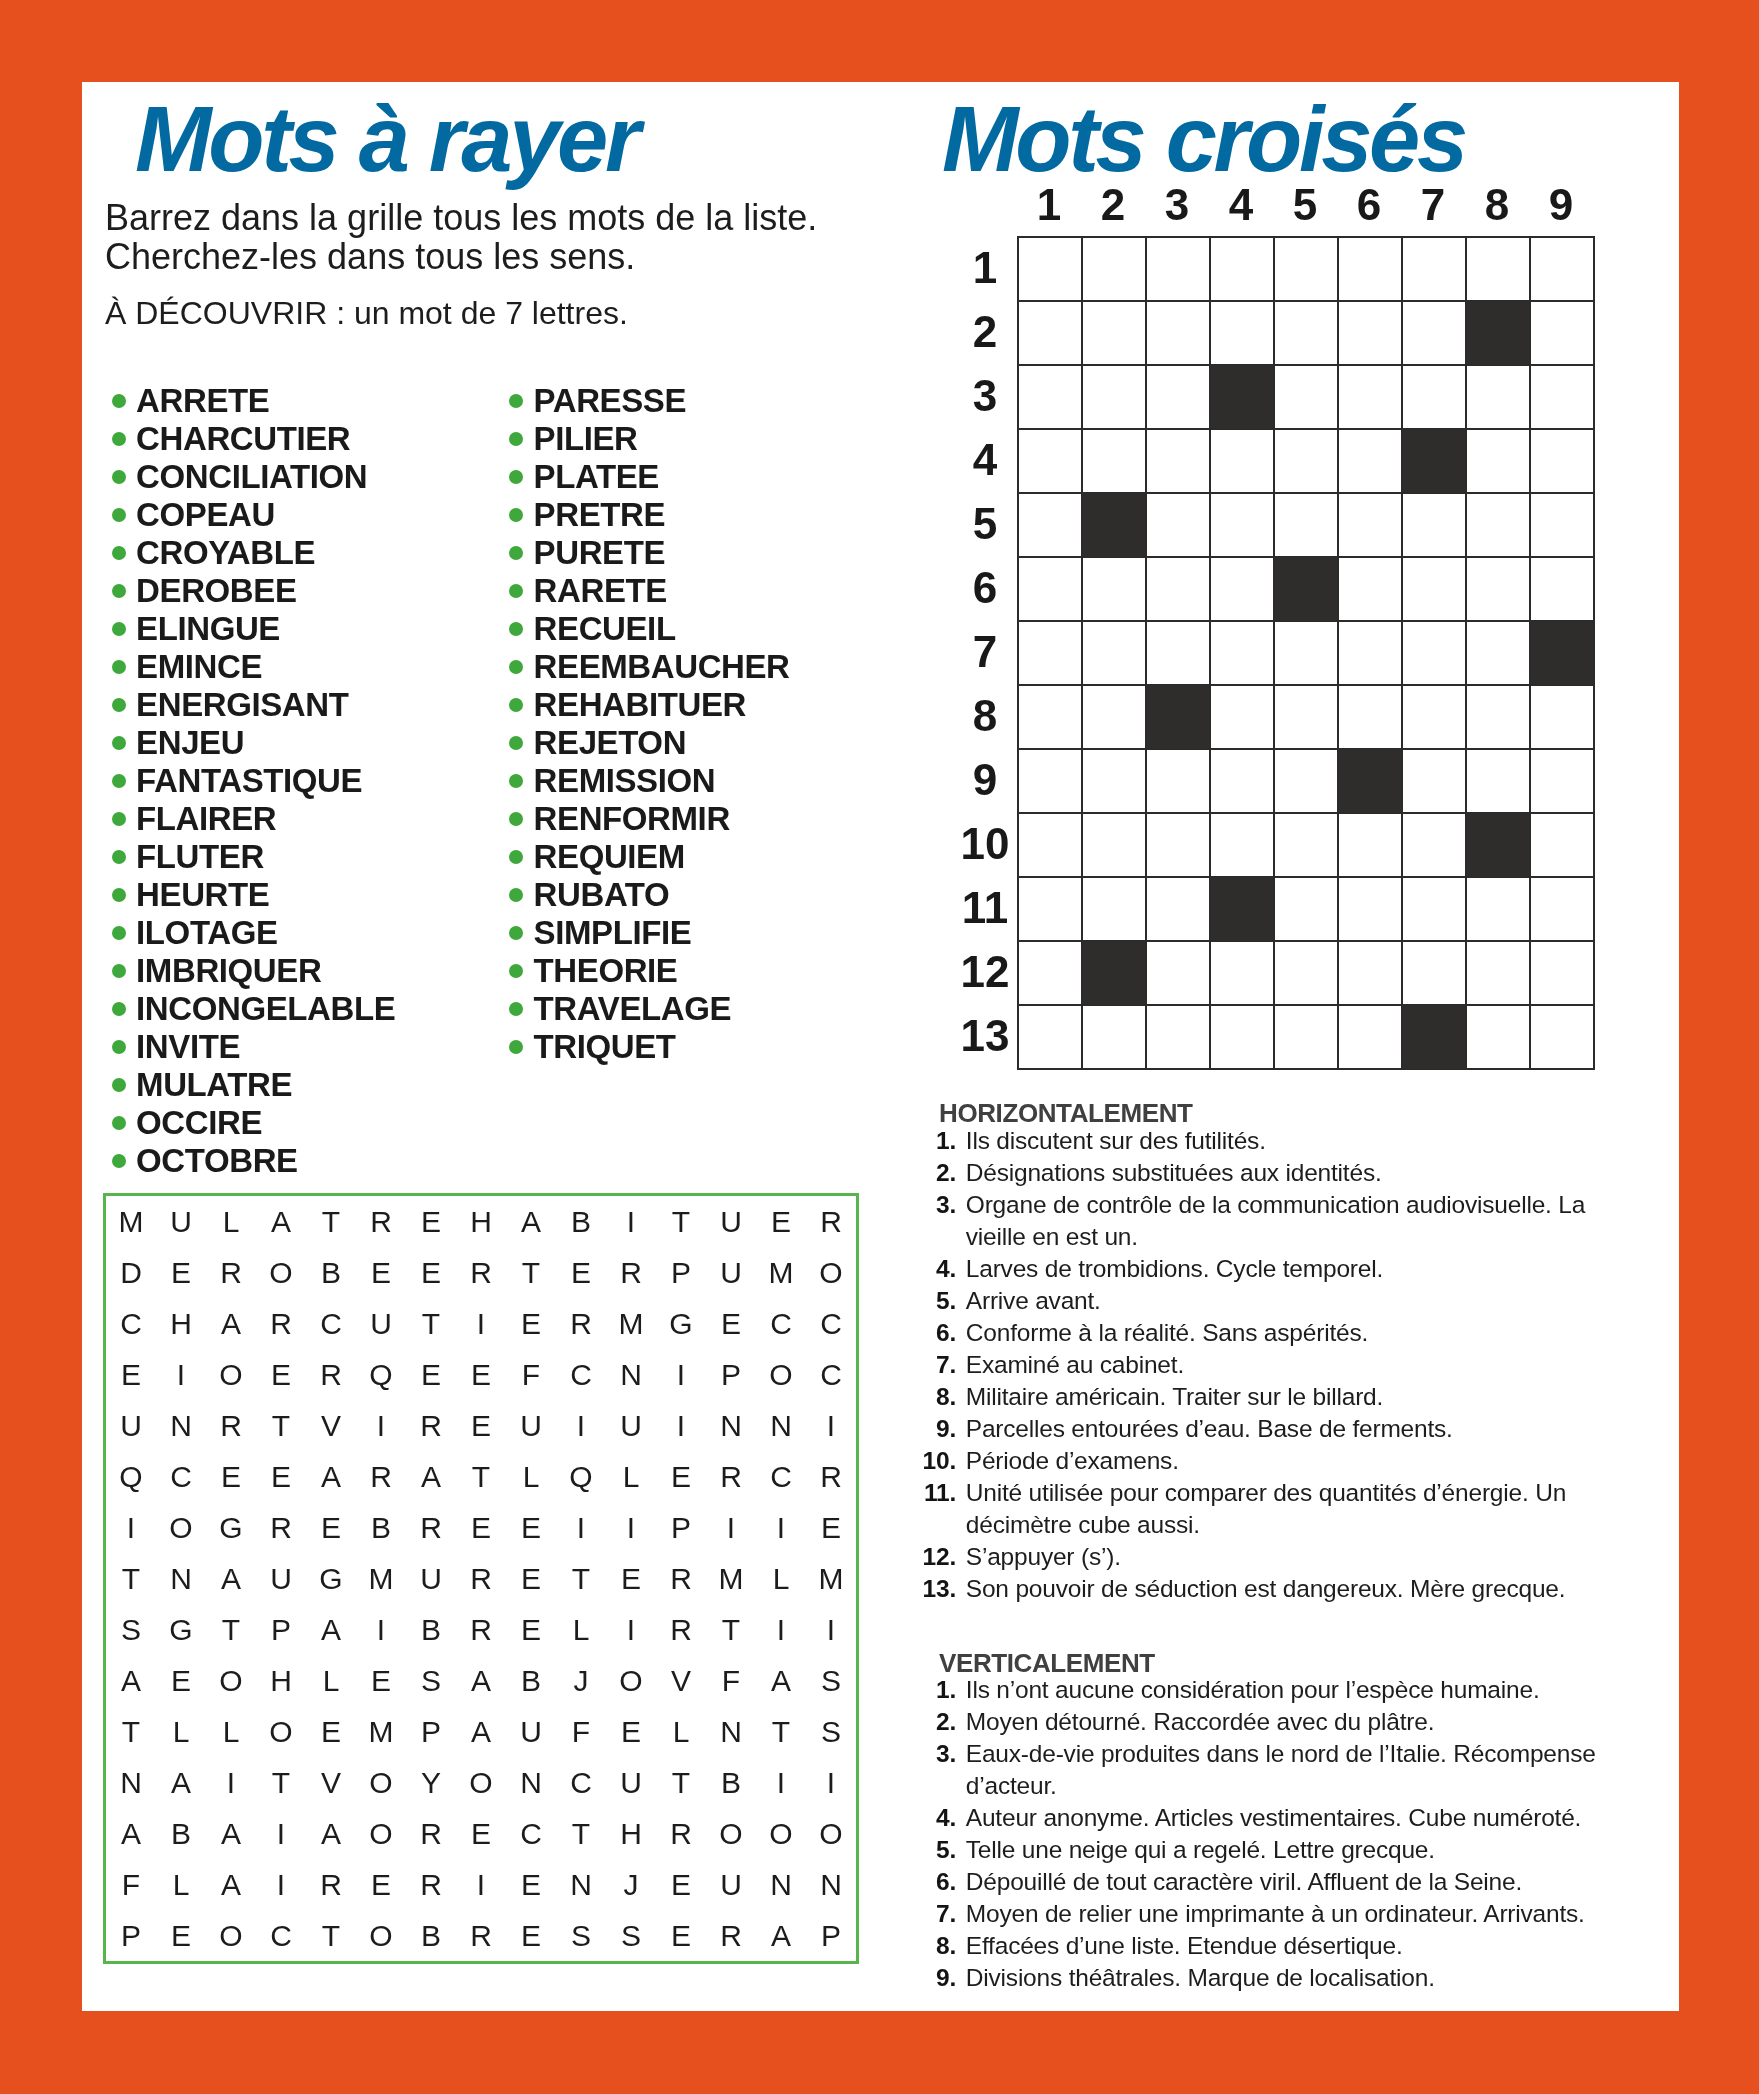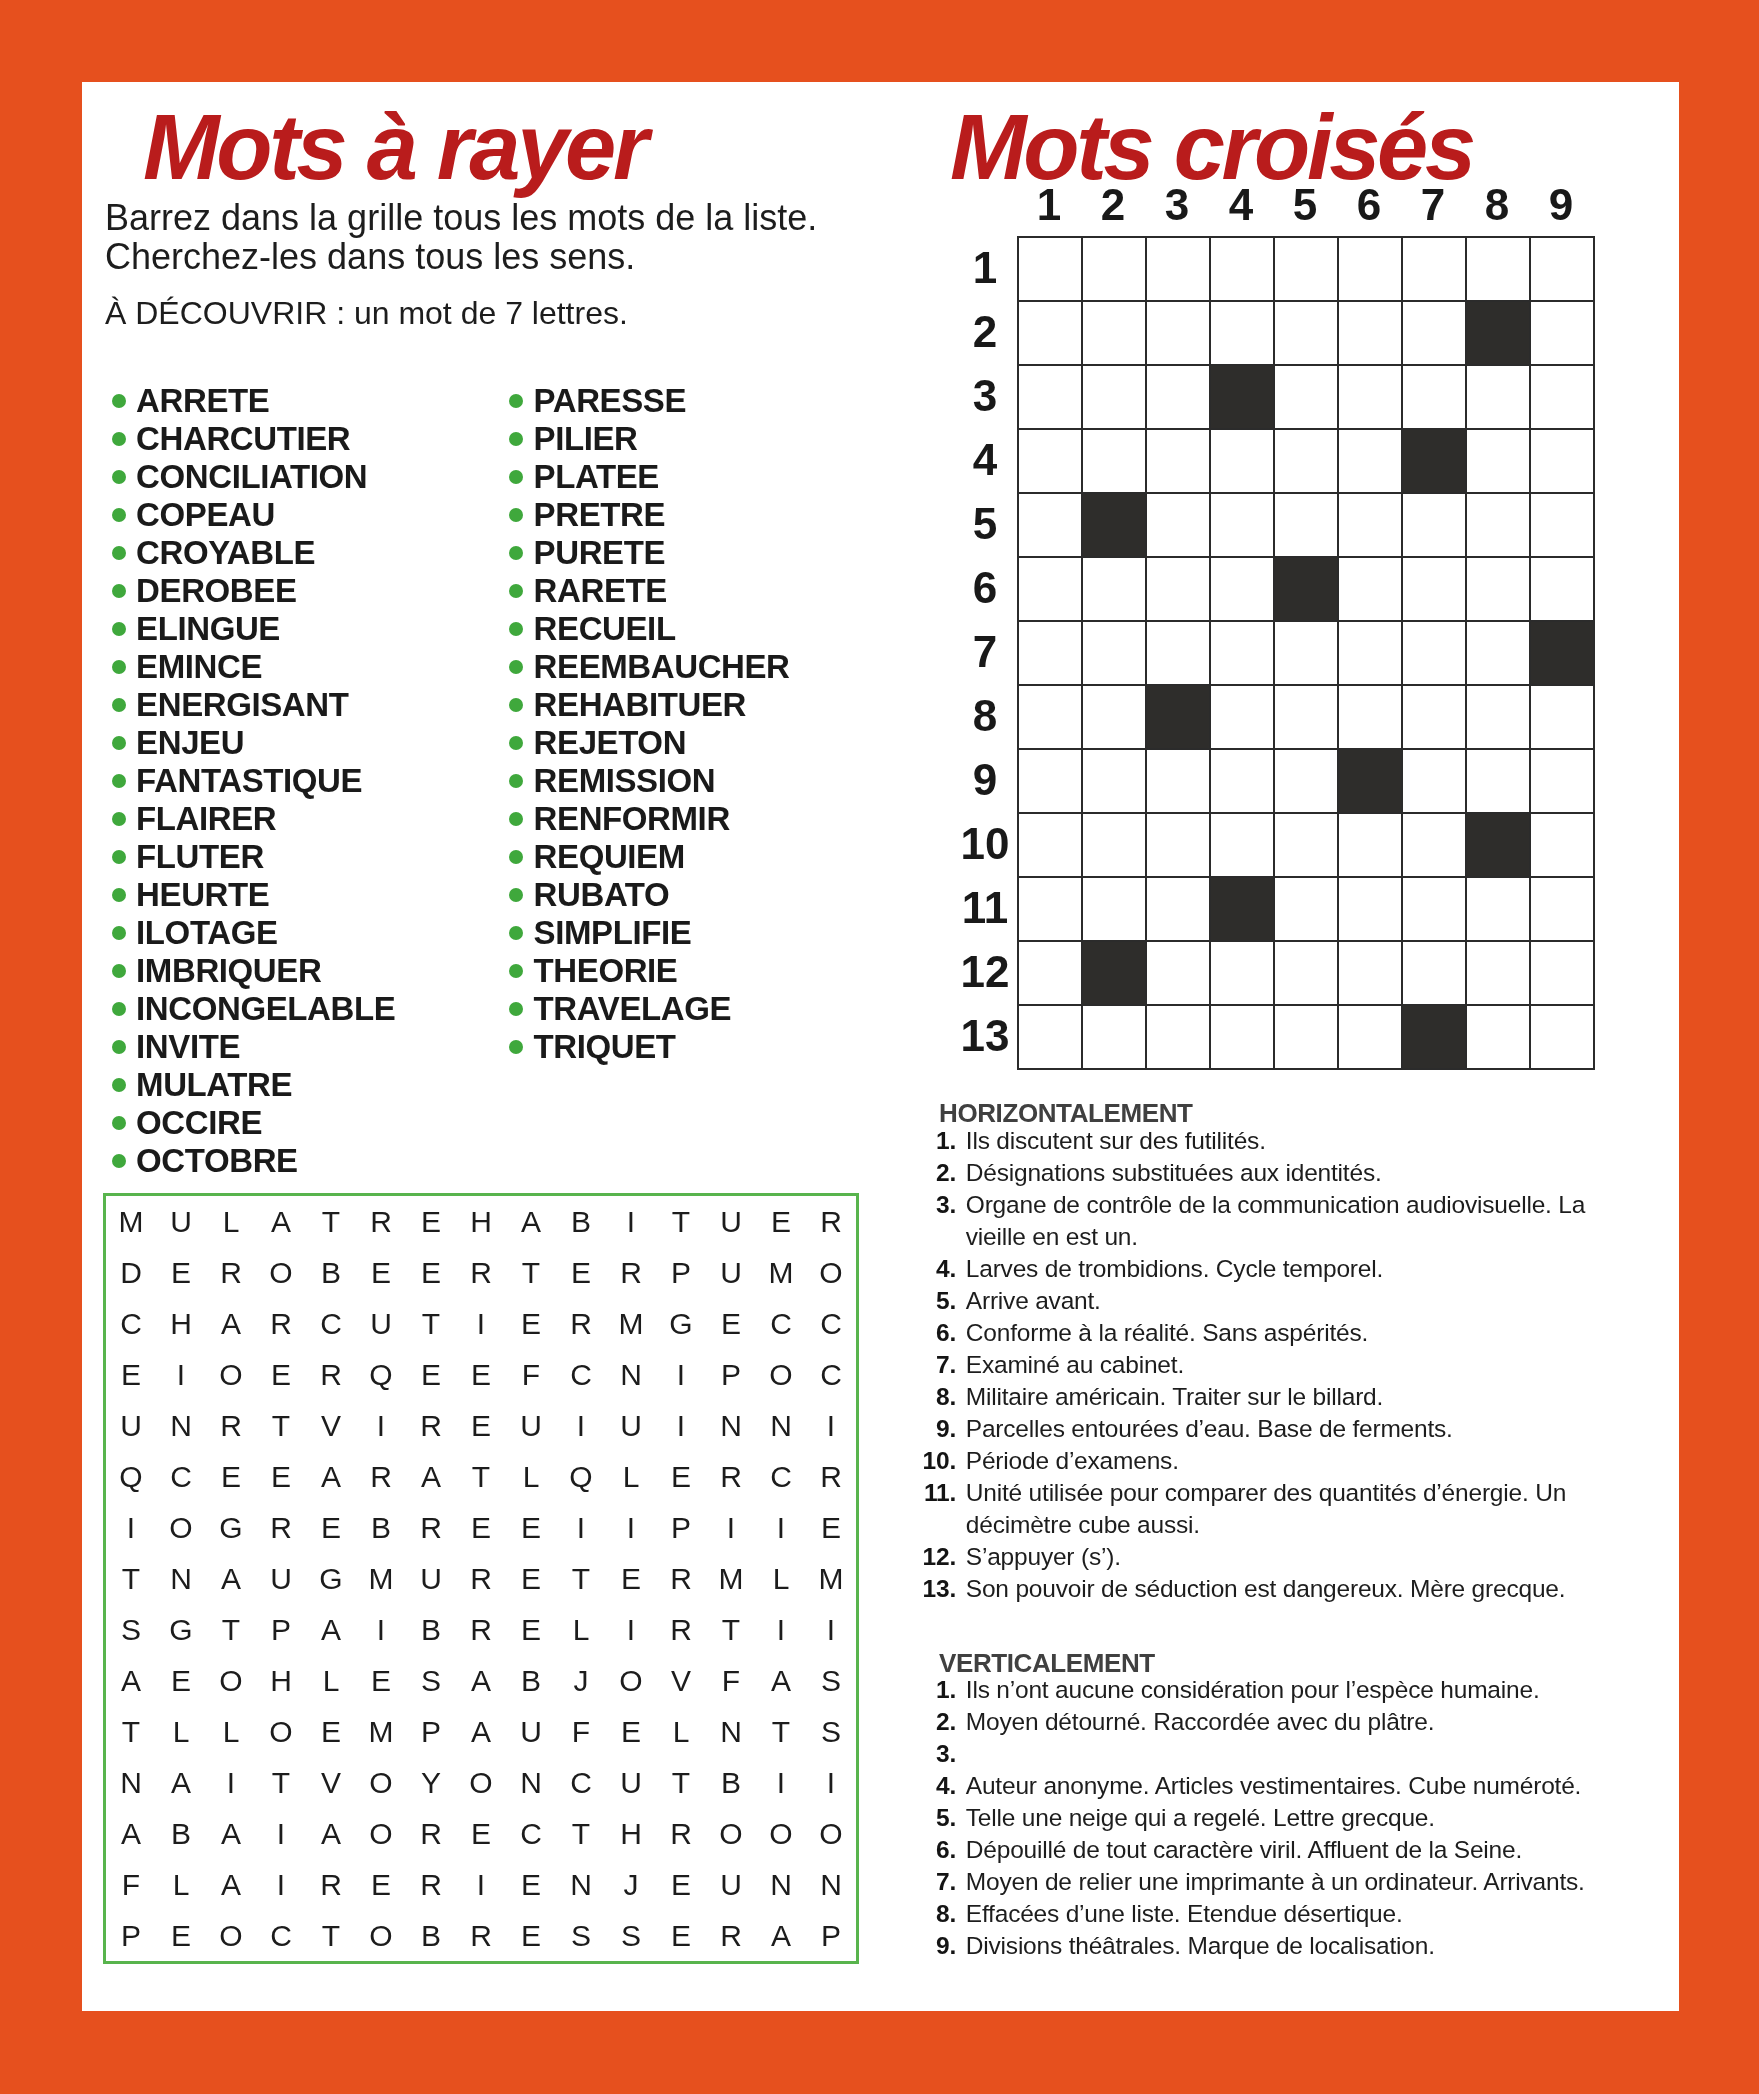--- a/index.html
+++ b/index.html
@@ -5,22 +5,22 @@
   html,body{margin:0;padding:0;background:#555;}
   .canvas{
     position:relative;width:1759px;height:2095px;overflow:hidden;
     background:#e6501e;
     font-family:"Liberation Sans",sans-serif;
   }
   .sheet{position:absolute;left:82px;top:82px;width:1597px;height:1929px;background:#ffffff;}
 
   
   .big-title{
-    position:absolute;margin:12px;font-size:92px;font-weight:bold;font-style:italic;
-    letter-spacing:-3.3px;color:#b91c1c;line-height:1;white-space:nowrap;
+    position:absolute;margin:4px;font-size:92px;font-weight:bold;font-style:italic;
+    letter-spacing:-3.3px;color:#0369a1;line-height:1;white-space:nowrap;
   }
   #title-left{left:49px;top:6.5px;}
   #title-right{left:856px;top:6.5px;}
 
   
   .intro{position:absolute;left:23px;top:116px;margin:0;font-size:36px;line-height:39px;color:#1d1d1d;}
   .discover{position:absolute;left:23px;top:213px;margin:0;font-size:32px;color:#1d1d1d;}
 
   
   .wordcol{position:absolute;top:300px;}
@@ -679,20 +679,22 @@
         <div class="clue">
           <span class="cnum">1.</span>
           <span class="ctext">Ils n’ont aucune considération pour l’espèce humaine.</span>
         </div>
         <div class="clue">
           <span class="cnum">2.</span>
           <span class="ctext">Moyen détourné. Raccordée avec du plâtre.</span>
         </div>
         <div class="clue">
           <span class="cnum">3.</span>
+          <span class="ctext">Eaux-de-vie produites dans le nord de l’Italie. Récompense
+d’acteur.</span>
         </div>
         <div class="clue">
           <span class="cnum">4.</span>
           <span class="ctext">Auteur anonyme. Articles vestimentaires. Cube numéroté.</span>
         </div>
         <div class="clue">
           <span class="cnum">5.</span>
           <span class="ctext">Telle une neige qui a regelé. Lettre grecque.</span>
         </div>
         <div class="clue">

